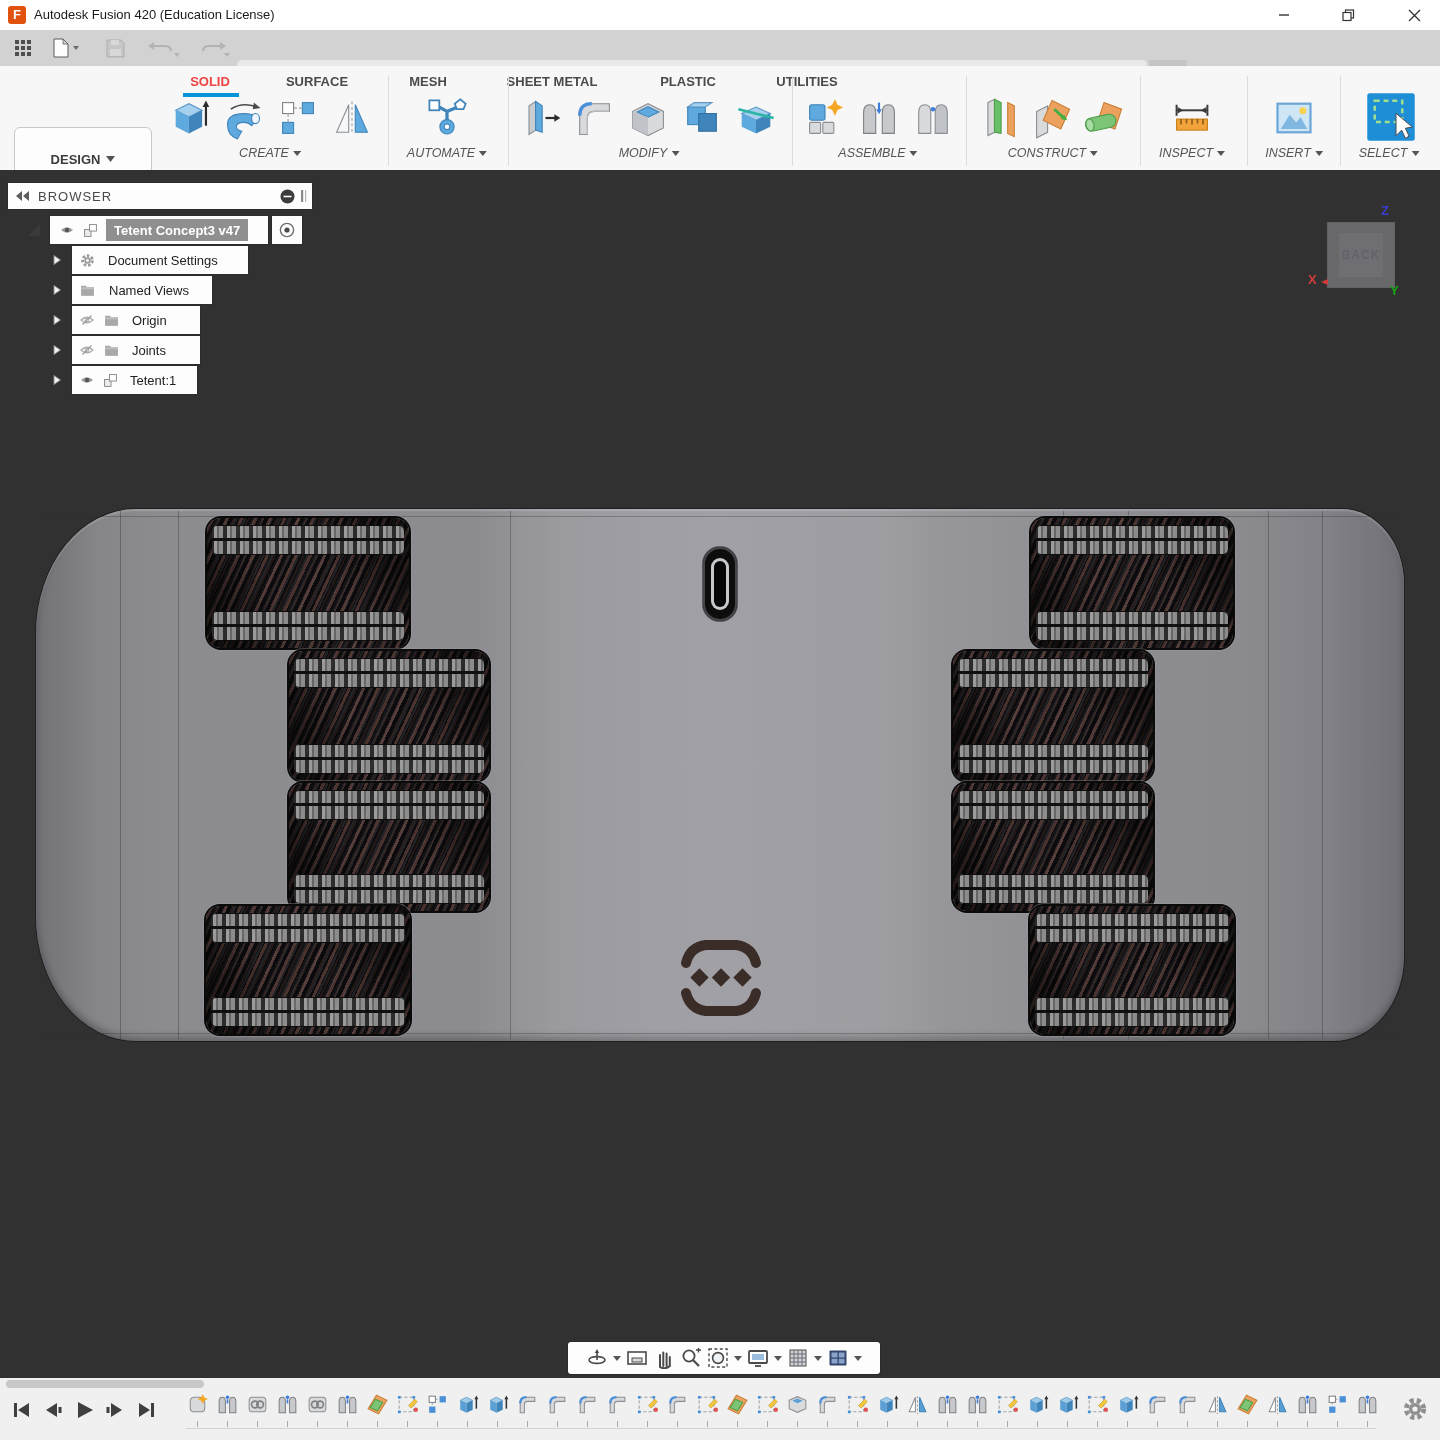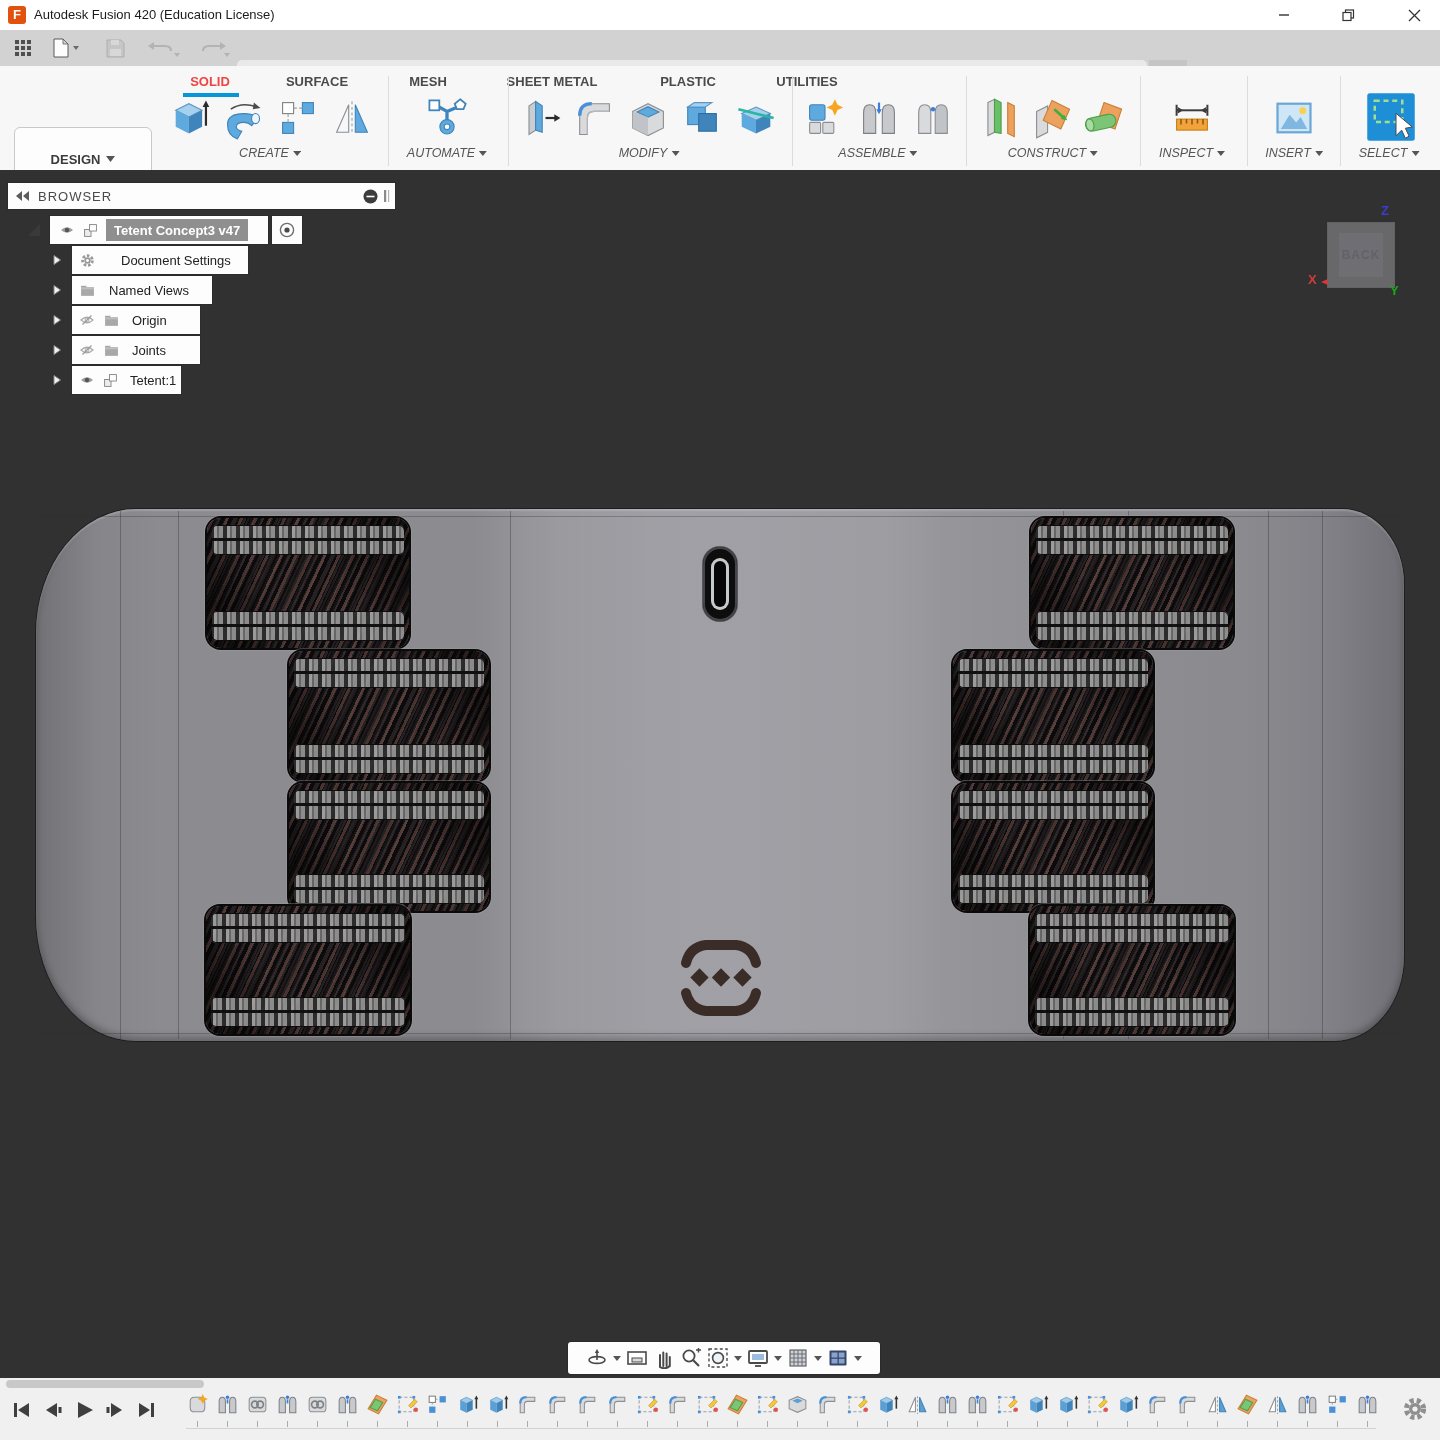--- a/index.html
+++ b/index.html
@@ -32,21 +32,21 @@
   .rtab{top:8px;transform:translateX(-50%);font-size:13px;font-weight:bold;color:#4a4a4a;white-space:nowrap;}
   .rtab.active{color:#ef4444;}
   .tab-underline{left:183px;top:27px;width:56px;height:4px;background:#0696d7;}
   .vsep{top:10px;height:90px;width:1px;background:#dcdcdc;}
   .gicon{top:30px;width:44px;height:44px;}
   .gicon.big{top:26px;width:50px;height:50px;}
   .glabel{top:80px;transform:translateX(-50%);font-size:12.5px;color:#555;display:flex;align-items:center;gap:4px;white-space:nowrap;font-style:italic;}
 
   
   .panelbar{background:#fdfdfd;box-shadow:0 0 0 1px rgba(0,0,0,0.12);display:flex;align-items:center;}
-  .browser-hdr{left:8px;top:183px;width:387px;height:26px;}
+  .browser-hdr{left:8px;top:183px;width:304px;height:26px;}
   .panel-title{font-size:13px;color:#4a4a4a;letter-spacing:1px;margin-left:8px;}
   .tree-row{background:#fdfdfd;box-shadow:0 0 0 1px rgba(0,0,0,0.10);height:28px;display:flex;align-items:center;}
   .tree-label{font-size:13px;color:#222;white-space:nowrap;}
   .root-hl{background:#8f8f8f;color:#fff;font-weight:bold;font-size:13px;height:22px;display:flex;align-items:center;justify-content:center;padding:0 8px;}
 
   
   .viewcube{left:1327px;top:222px;width:68px;height:66px;background:rgba(150,150,155,0.55);box-shadow:inset 0 0 0 1px rgba(90,90,95,0.4);}
   .vc-face{position:absolute;left:12px;top:11px;right:12px;bottom:11px;background:rgba(120,120,126,0.45);display:flex;align-items:center;justify-content:center;font-size:12px;font-weight:bold;color:#62626a;letter-spacing:1px;}
   .axis{font-size:13px;font-weight:bold;}
 
@@ -570,21 +570,21 @@
       </svg>
   </div>
 
   <svg class="abs" style="left:51px;top:254px" width="12" height="12" viewBox="0 0 12 12">
       <use href="#b-caret"></use>
     </svg>
   <div class="abs tree-row" style="left:72px;top:246px;width:176px">
     <svg width="15" height="15" viewBox="0 0 14 14" style="margin-left:8px">
         <use href="#b-gear"></use>
       </svg>
-    <span class="tree-label" style="margin-left:26px">Document Settings</span>
+    <span class="tree-label" style="margin-left:13px">Document Settings</span>
   </div>
 
   <svg class="abs" style="left:51px;top:284px" width="12" height="12" viewBox="0 0 12 12">
       <use href="#b-caret"></use>
     </svg>
   <div class="abs tree-row" style="left:72px;top:276px;width:140px">
     <svg width="15" height="15" viewBox="0 0 14 14" style="margin-left:8px">
         <use href="#b-folder"></use>
       </svg>
     <span class="tree-label" style="margin-left:14px">Named Views</span>
@@ -612,21 +612,21 @@
       </svg>
     <svg width="15" height="15" viewBox="0 0 14 14" style="margin-left:10px">
         <use href="#b-folder"></use>
       </svg>
     <span class="tree-label" style="margin-left:13px">Joints</span>
   </div>
 
   <svg class="abs" style="left:51px;top:374px" width="12" height="12" viewBox="0 0 12 12">
       <use href="#b-caret"></use>
     </svg>
-  <div class="abs tree-row" style="left:72px;top:366px;width:109px">
+  <div class="abs tree-row" style="left:72px;top:366px;width:125px">
     <svg width="14" height="14" viewBox="0 0 14 14" style="margin-left:8px">
         <use href="#b-eye"></use>
       </svg>
     <svg width="15" height="15" viewBox="0 0 14 14" style="margin-left:9px">
         <use href="#b-comp"></use>
       </svg>
     <span class="tree-label" style="margin-left:12px">Tetent:1</span>
   </div>
 
   <div class="abs viewcube">

